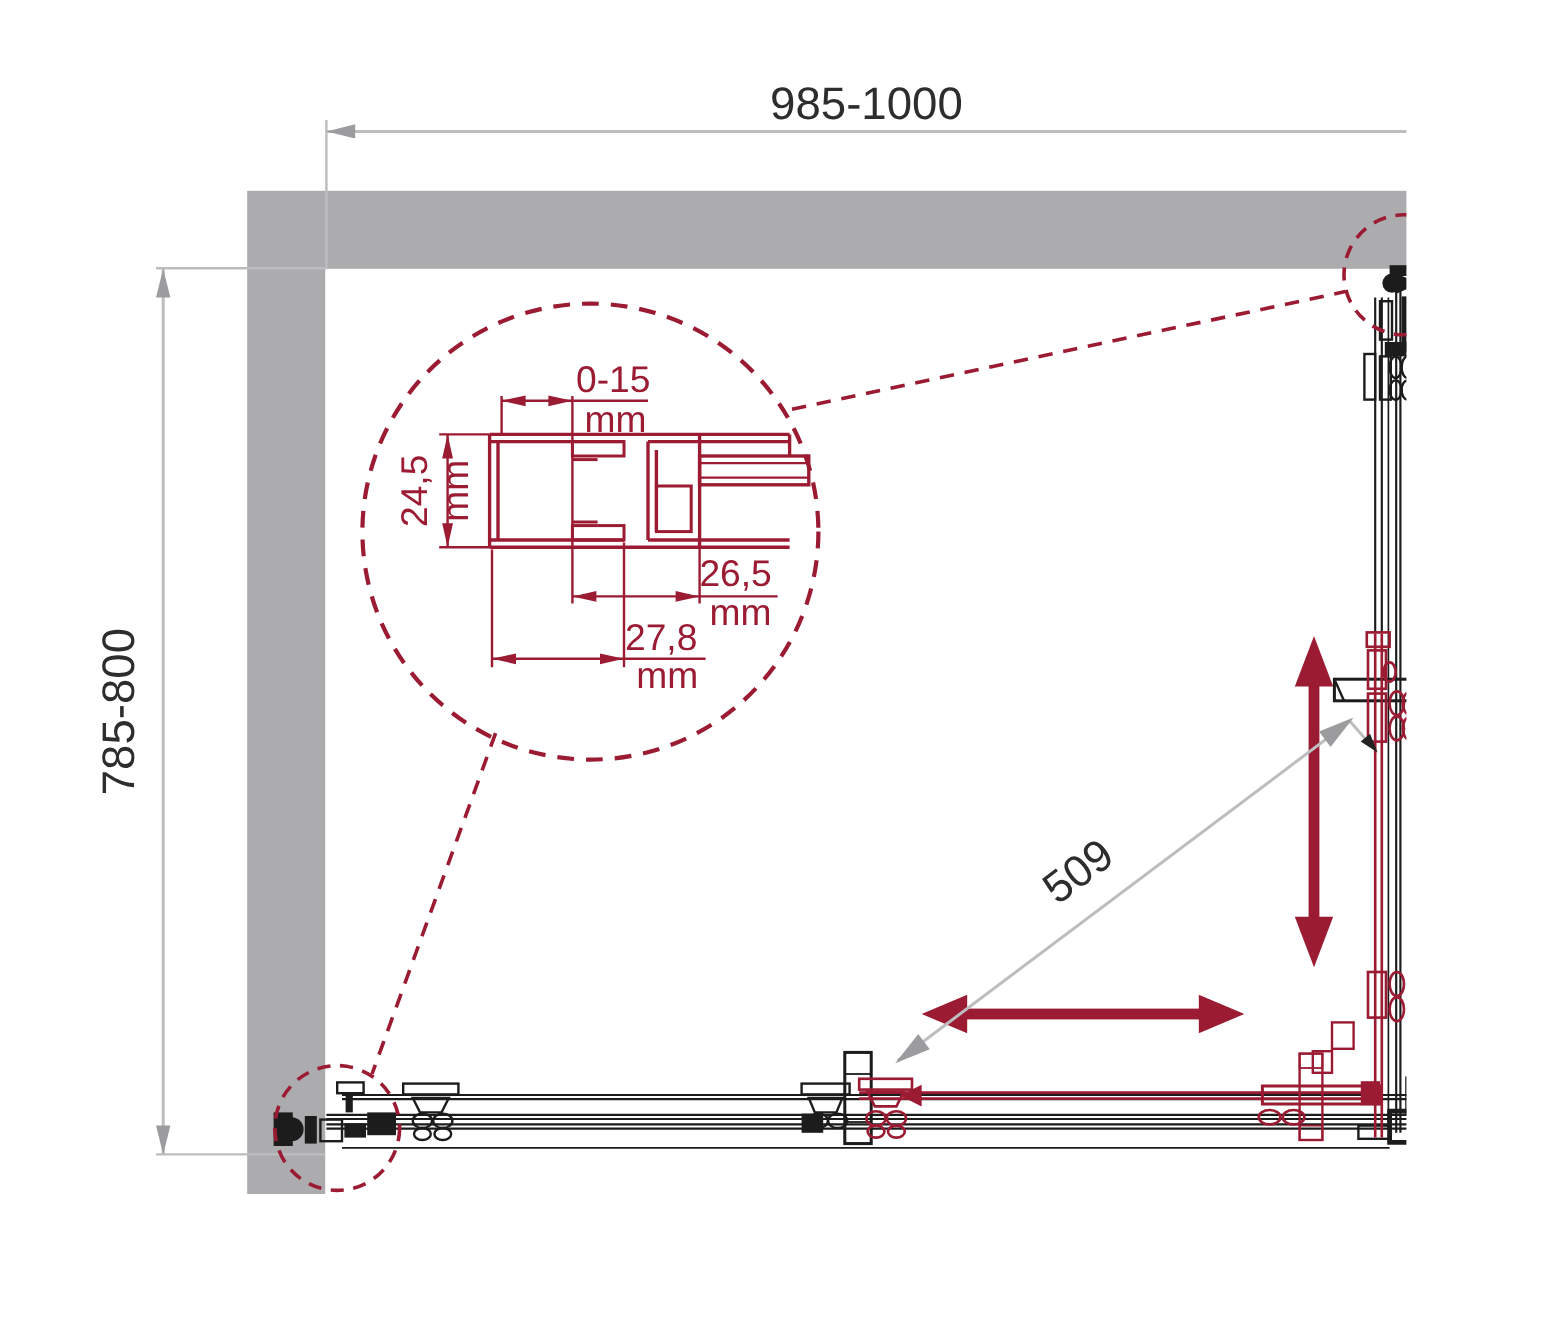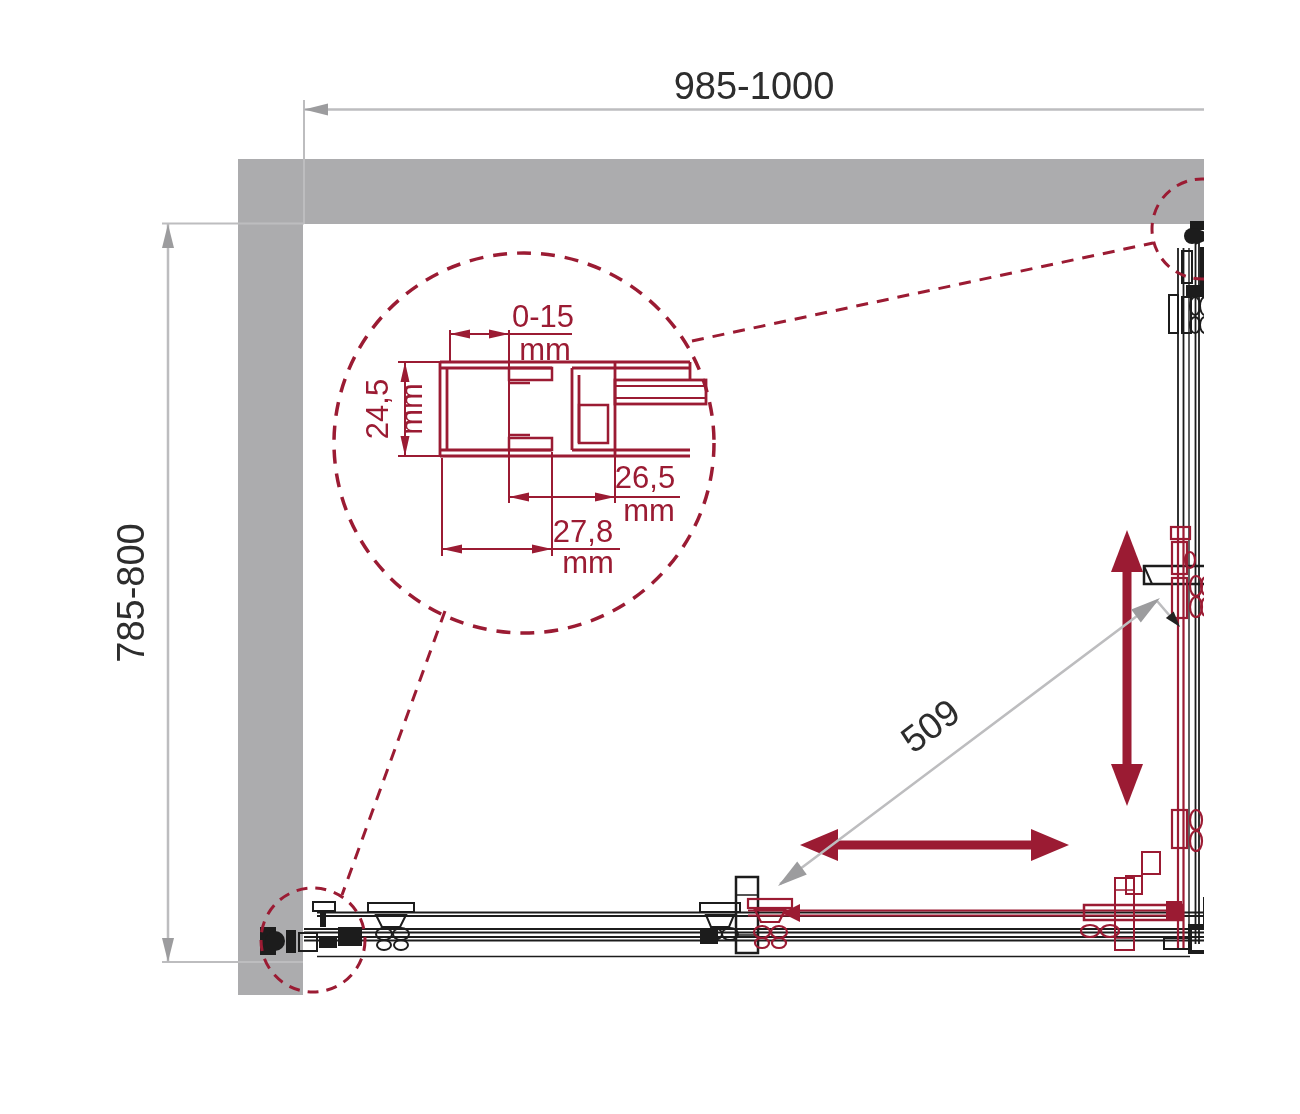--- a/index.html
+++ b/index.html
@@ -1,20 +1,20 @@
 <!DOCTYPE html>
 <html style="--wall: #ACACAE; --line: #1C1C1C; --accent: #9B1B33; --dim-line: #BDBDBF; --dim-arrow: #9C9C9E; --text: #2D2D2D; --background: #FFFFFF;"><head>
 <meta charset="utf-8">
 <style>
   :root{
     --wall:#ACACAE; --line:#1C1C1C; --accent:#9B1B33;
     --dim-line:#BDBDBF; --dim-arrow:#9C9C9E; --text:#2D2D2D; --background:#FFFFFF;
   }
   html,body{margin:0;padding:0;background:var(--background);}
-  .canvas-wrap{width:1172px;height:1114px;position:relative;background:var(--background);overflow:hidden;margin-left:32px;}
+  .canvas-wrap{width:1172px;height:1114px;position:relative;background:var(--background);overflow:hidden;}
   svg{display:block;}
   .k{stroke:var(--line);fill:none;}
   .kf{fill:var(--line);stroke:none;}
   .r{stroke:var(--accent);fill:none;}
   .rf{fill:var(--accent);stroke:none;}
   .dim{stroke:var(--dim-line);fill:none;}
   .dimf{fill:var(--dim-arrow);stroke:none;}
   .wallf{fill:var(--wall);stroke:none;}
   text.main{font:38px "Liberation Sans","DejaVu Sans",sans-serif;fill:var(--text);text-anchor:middle;}
   text.diag{font:37px "Liberation Sans","DejaVu Sans",sans-serif;fill:var(--text);text-anchor:middle;}

